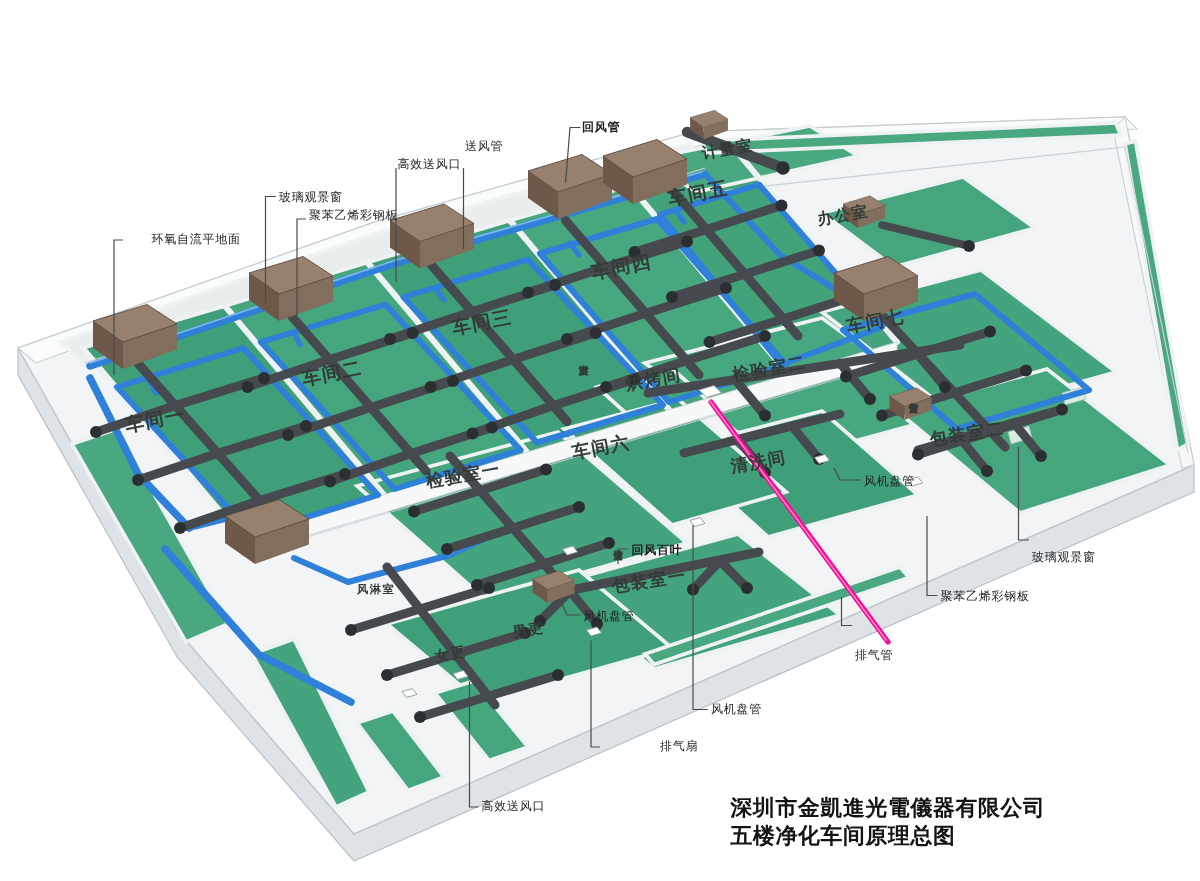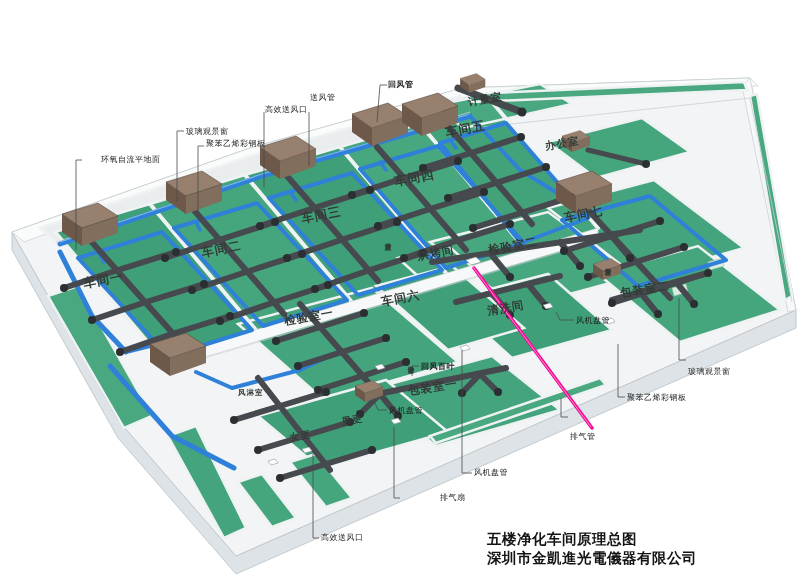--- a/index.html
+++ b/index.html
@@ -268,17 +268,17 @@
       <div class="callout" style="left: 627px; top: 392px;">聚苯乙烯彩钢板</div>
       <div class="callout" style="left: 570px; top: 431px;">排气管</div>
       <div class="callout" style="left: 474px; top: 467px;">风机盘管</div>
       <div class="callout" style="left: 402px; top: 492px; margin-left: 38px;">排气扇</div>
       <div class="callout" style="left: 321px; top: 532px;">高效送风口</div>
       <div class="callout" style="left: 389px; top: 405px;">风机盘管</div>
       <div class="callout" style="left: 421px; top: 361px; font-weight: bold;">回风百叶</div>
     </div>
 
 <div id="title-block">
+  <div>深圳市金凱進光電儀器有限公司</div>
   <div>五楼净化车间原理总图</div>
-  <div>深圳市金凱進光電儀器有限公司</div>
 </div>
 
 </div>
 
 </body></html>

